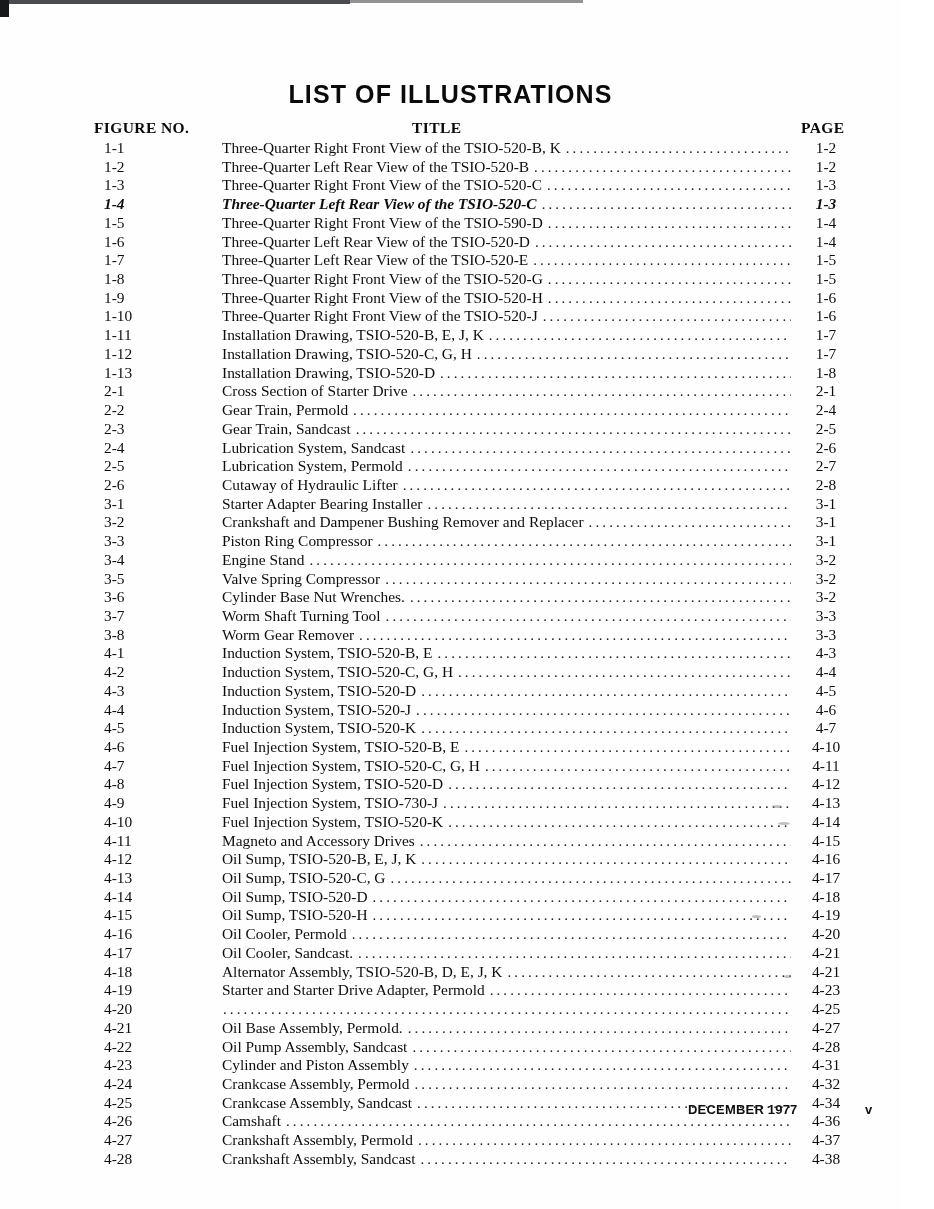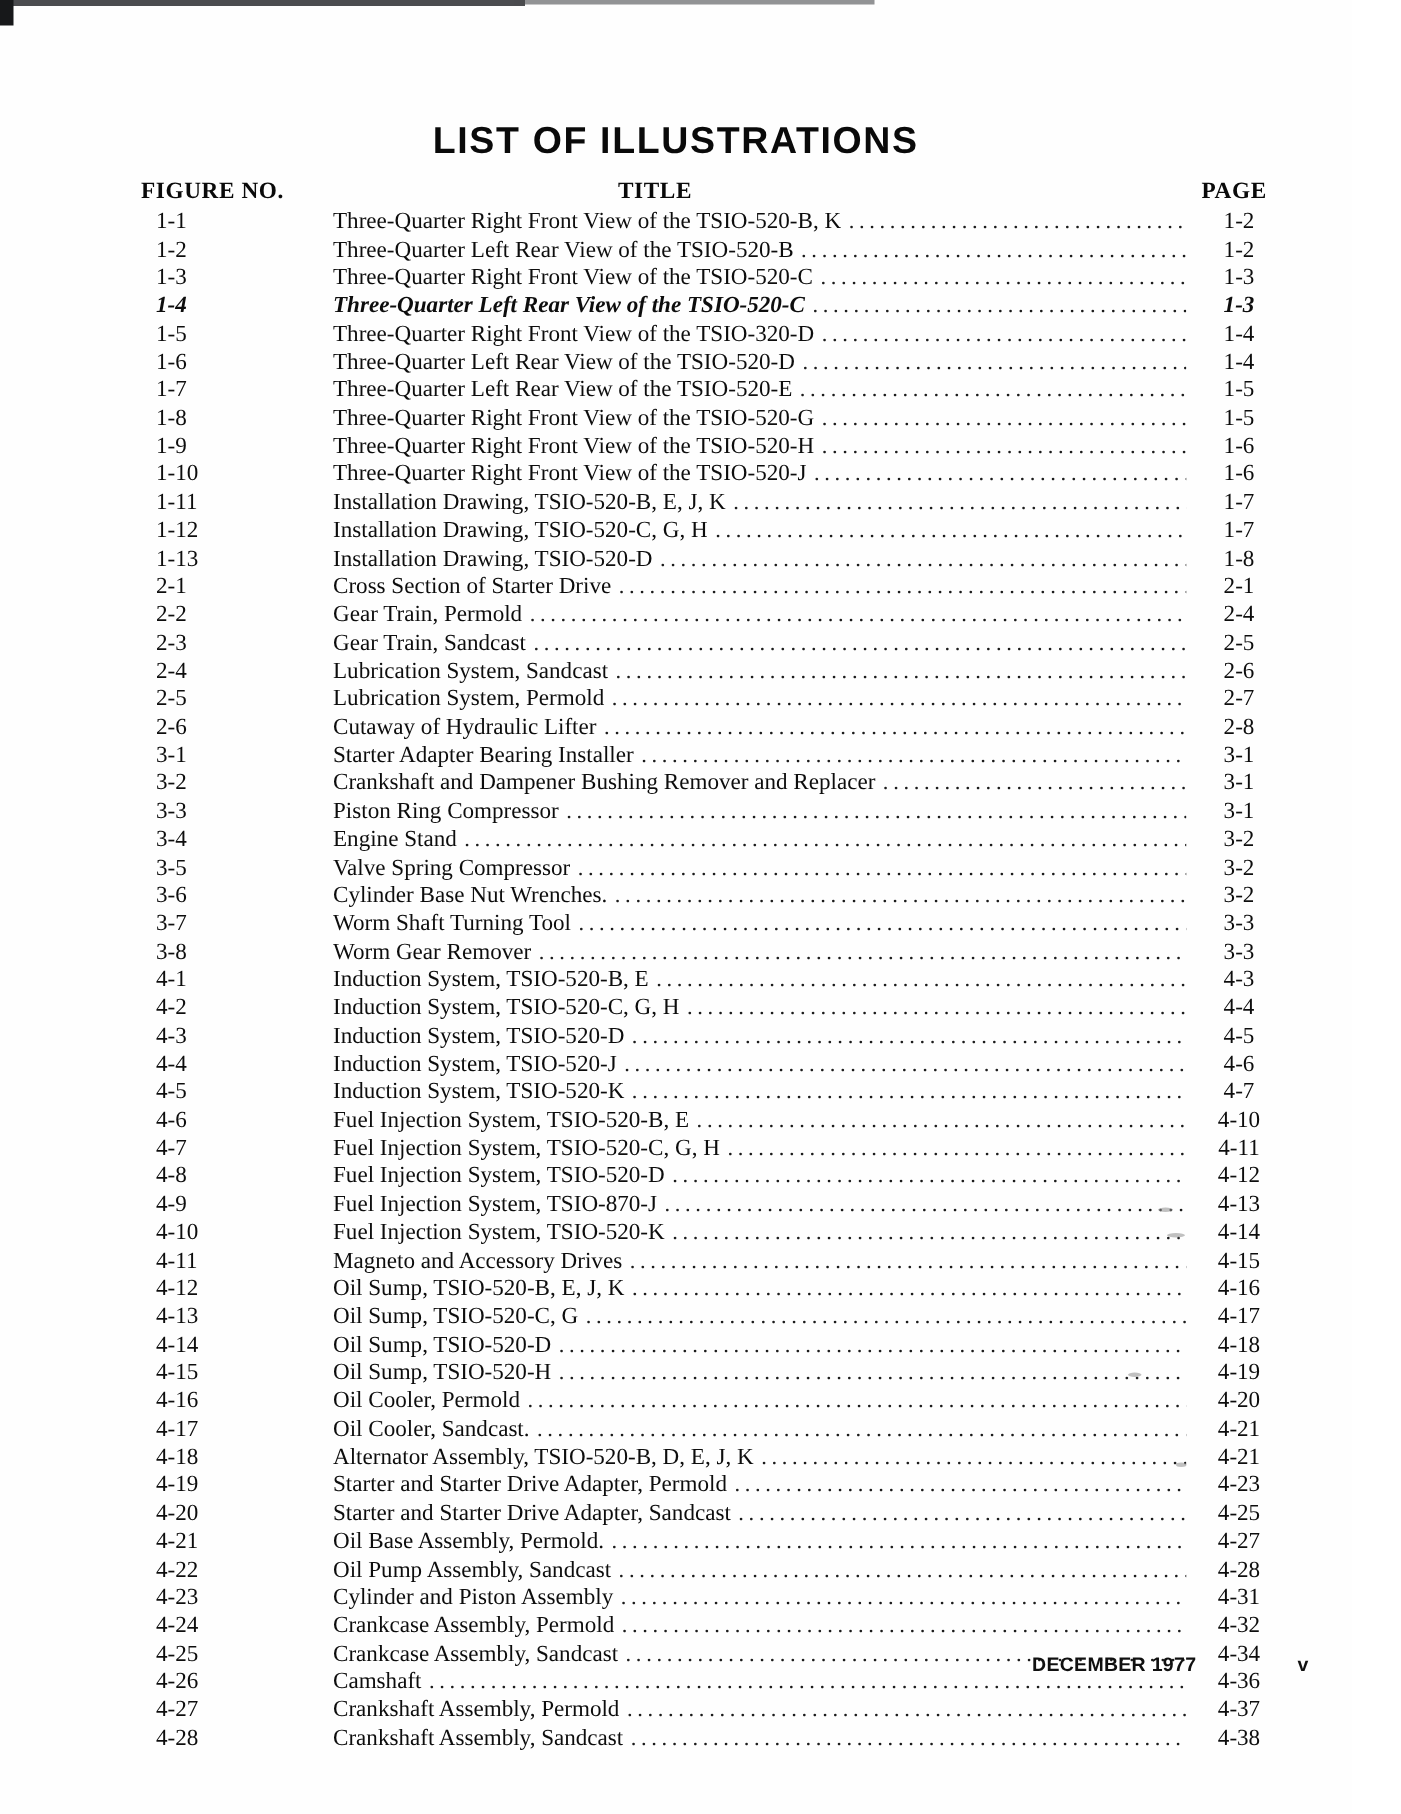--- a/index.html
+++ b/index.html
@@ -197,21 +197,21 @@
         <div class="fig">1-4</div>
         <div class="entry">
           <span class="txt">Three-Quarter Left Rear View of the TSIO-520-C</span>
           <span class="leader">.........................................................................................</span>
         </div>
         <div class="pg">1-3</div>
       </div>
       <div class="row">
         <div class="fig">1-5</div>
         <div class="entry">
-          <span class="txt">Three-Quarter Right Front View of the TSIO-320-D</span>
+          <span class="txt">Three-Quarter Right Front View of the TSIO-590-D</span>
           <span class="leader">.........................................................................................</span>
         </div>
         <div class="pg">1-4</div>
       </div>
       <div class="row">
         <div class="fig">1-6</div>
         <div class="entry">
           <span class="txt">Three-Quarter Left Rear View of the TSIO-520-D</span>
           <span class="leader">.........................................................................................</span>
         </div>
@@ -445,21 +445,21 @@
         <div class="fig">4-8</div>
         <div class="entry">
           <span class="txt">Fuel Injection System, TSIO-520-D</span>
           <span class="leader">.........................................................................................</span>
         </div>
         <div class="pg">4-12</div>
       </div>
       <div class="row">
         <div class="fig">4-9</div>
         <div class="entry">
-          <span class="txt">Fuel Injection System, TSIO-870-J</span>
+          <span class="txt">Fuel Injection System, TSIO-730-J</span>
           <span class="leader">.........................................................................................</span>
         </div>
         <div class="pg">4-13</div>
       </div>
       <div class="row">
         <div class="fig">4-10</div>
         <div class="entry">
           <span class="txt">Fuel Injection System, TSIO-520-K</span>
           <span class="leader">.........................................................................................</span>
         </div>
@@ -533,21 +533,20 @@
         <div class="fig">4-19</div>
         <div class="entry">
           <span class="txt">Starter and Starter Drive Adapter, Permold</span>
           <span class="leader">.........................................................................................</span>
         </div>
         <div class="pg">4-23</div>
       </div>
       <div class="row">
         <div class="fig">4-20</div>
         <div class="entry">
-          <span class="txt">Starter and Starter Drive Adapter, Sandcast</span>
           <span class="leader">.........................................................................................</span>
         </div>
         <div class="pg">4-25</div>
       </div>
       <div class="row">
         <div class="fig">4-21</div>
         <div class="entry">
           <span class="txt">Oil Base Assembly, Permold.</span>
           <span class="leader">.........................................................................................</span>
         </div>

